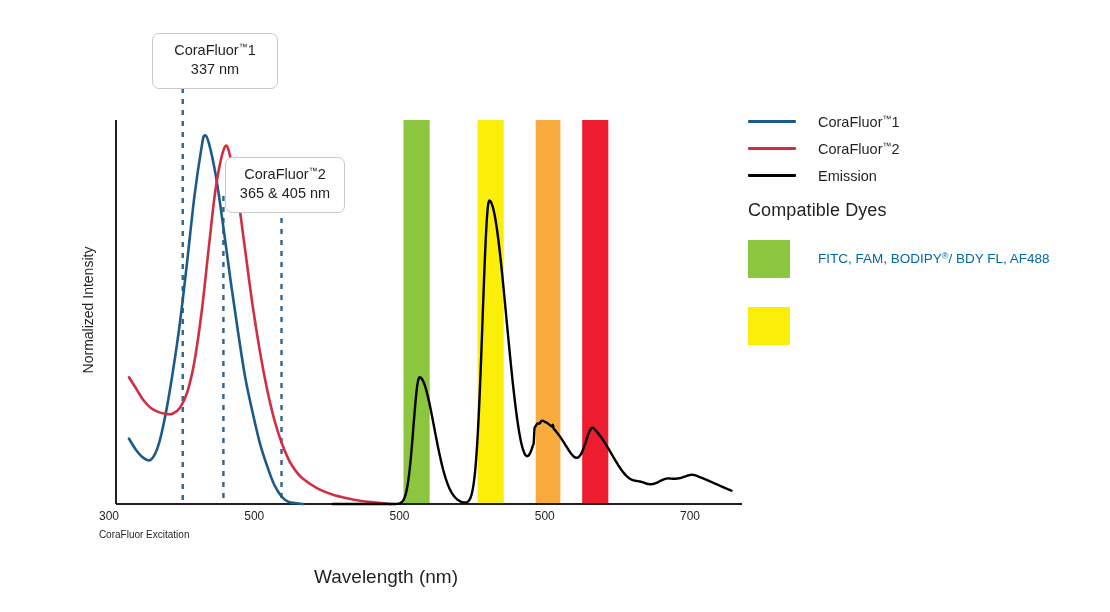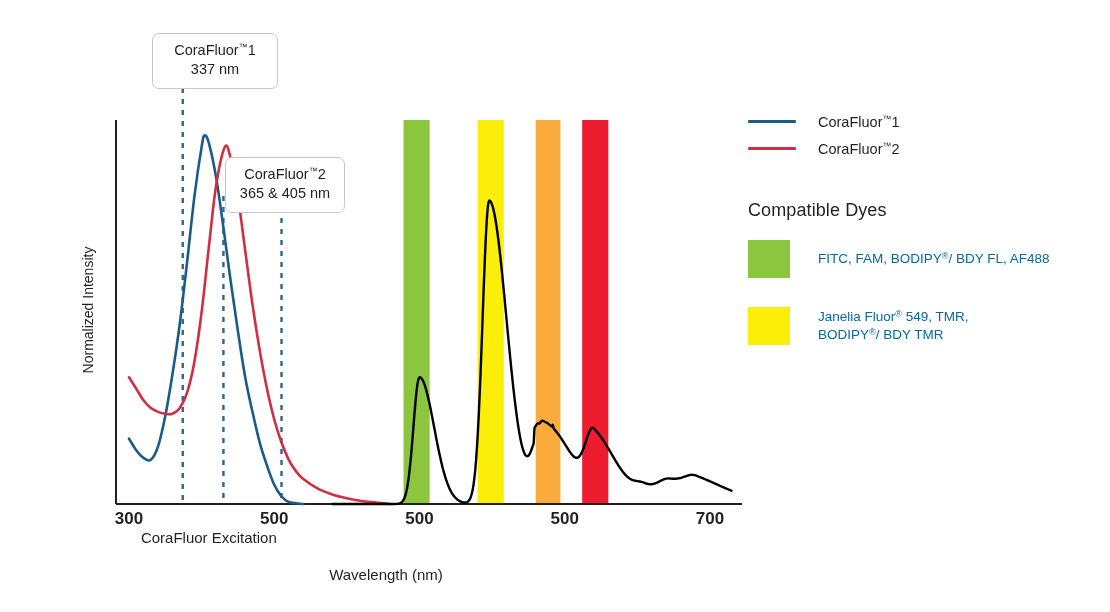--- a/index.html
+++ b/index.html
@@ -55,40 +55,38 @@
     vertical-align: 5px;
     letter-spacing: 0;
   }
 
   #callout-cf1 { left: 136px; top: 33px; width: 126px; }
   #callout-cf2 { left: 209px; top: 157px; width: 120px; }
 
   
   .axis-tick {
     position: absolute;
-    font-size: 17px;
-    color: #231f20;
-    text-align: center;
+    font-size: 12px;
+    color: #231f20;
     width: 60px;
-    font-weight: bold;
   }
   .region-label {
     position: absolute;
-    font-size: 15px;
-    color: #231f20;
-    text-align: center;
+    font-size: 10px;
+    color: #231f20;
+    text-align: left;
     white-space: nowrap;
   }
   #xaxis-title {
     position: absolute;
     top: 566px;
     left: 0;
     width: 740px;
     text-align: center;
-    font-size: 15px;
+    font-size: 19px;
     color: #231f20;
   }
   #yaxis-title {
     position: absolute;
     left: -18px;
     top: 302px;
     width: 180px;
     text-align: center;
     font-size: 14px;
     color: #231f20;
@@ -223,35 +221,35 @@
 
     <div class="series-legend" id="series-legend">
         <div class="series-row">
           <div class="series-swatch" style="background: rgb(27, 91, 138);"></div>
           <div class="series-label"><span>CoraFluor</span><span class="sup-tm">™</span><span>1</span></div>
         </div>
         <div class="series-row">
           <div class="series-swatch" style="background: rgb(207, 46, 67);"></div>
           <div class="series-label"><span>CoraFluor</span><span class="sup-tm">™</span><span>2</span></div>
         </div>
+        <div class="series-row">
+          <div class="series-swatch" style="background: rgb(0, 0, 0);"></div>
+          <div class="series-label"><span>Emission</span></div>
+        </div>
       </div>
 
     <div id="dyes-heading">Compatible Dyes</div>
 
     <div class="dye-list" id="dye-list">
         <div class="dye-row">
           <div class="dye-swatch" style="background: rgb(140, 198, 63);"></div>
           <div class="dye-label">
             <span class="ln"><span>FITC, FAM, BODIPY</span><span class="reg">®</span><span>/ BDY FL, AF488</span></span>
           </div>
         </div>
         <div class="dye-row">
           <div class="dye-swatch" style="background: rgb(251, 238, 9);"></div>
-          <div class="dye-label">
-            <span class="ln"><span>Janelia Fluor</span><span class="reg">®</span><span> 549, TMR,</span></span>
-            <span class="ln"><span>BODIPY</span><span class="reg">®</span><span>/ BDY TMR</span></span>
-          </div>
         </div>
       </div>
 
   </div>
 
 </div>
 
 </body></html>

